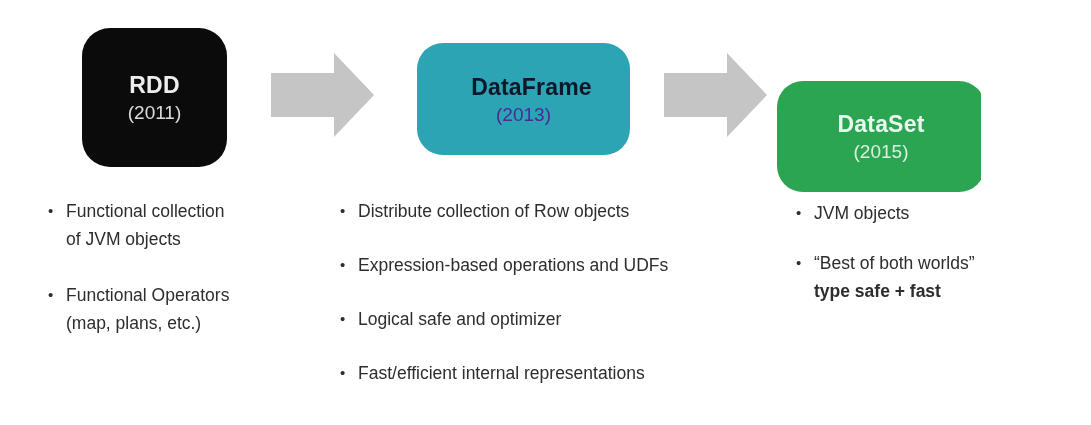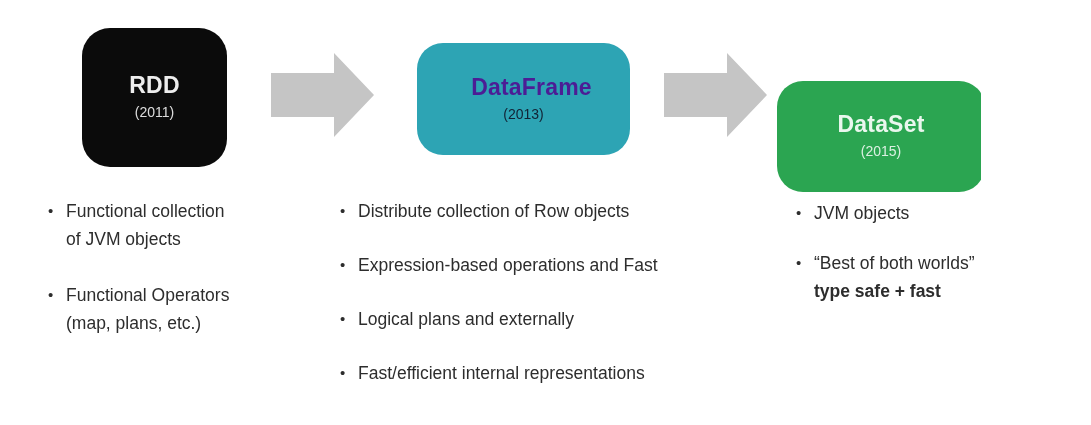--- a/index.html
+++ b/index.html
@@ -25,21 +25,21 @@
     justify-content: center;
     text-align: center;
   }
   .node-title {
     font-size: 23px;
     font-weight: 700;
     line-height: 30px;
     letter-spacing: 0.2px;
   }
   .node-year {
-    font-size: 14px;
+    font-size: 19px;
     font-weight: 400;
     line-height: 25px;
     opacity: 0.92;
   }
   .node-rdd {
     left: 82px; top: 28px;
     width: 145px; height: 139px;
     border-radius: 28px;
   }
   .node-dataframe {
@@ -107,22 +107,22 @@
   <div class="node node-rdd" style="background-color: rgb(11, 11, 11);">
     <span class="node-title" style="color: rgb(237, 237, 237);">RDD</span>
     <span class="node-year" style="color: rgb(237, 237, 237);">(2011)</span>
   </div>
 
   <svg class="arrow arrow-1" viewBox="0 0 104 86">
     <polygon points="0,21 63,21 63,1 103,43 63,85 63,65 0,65" style="fill: rgb(197, 197, 197);"></polygon>
   </svg>
 
   <div class="node node-dataframe" style="background-color: rgb(45, 164, 180);">
-    <span class="node-title" style="color: #4c1d95; margin-left: 16px;">DataFrame</span>
-    <span class="node-year" style="color: #0f172a;">(2013)</span>
+    <span class="node-title" style="color: #0f172a; margin-left: 16px;">DataFrame</span>
+    <span class="node-year" style="color: #4c1d95;">(2013)</span>
   </div>
 
   <svg class="arrow arrow-2" viewBox="0 0 104 86">
     <polygon points="0,21 63,21 63,1 103,43 63,85 63,65 0,65" style="fill: rgb(197, 197, 197);"></polygon>
   </svg>
 
   <div class="node node-dataset" style="background-color: rgb(43, 165, 81);">
     <span class="node-title" style="color: rgb(234, 247, 238);">DataSet</span>
     <span class="node-year" style="color: rgb(234, 247, 238);">(2015)</span>
   </div>
@@ -147,27 +147,27 @@
   <div class="col col-2">
     <div class="bullet">
       <span class="dot">•</span>
       <span class="bullet-text">
         <span class="bullet-line">Distribute collection of Row objects</span>
       </span>
     </div>
     <div class="bullet">
       <span class="dot">•</span>
       <span class="bullet-text">
-        <span class="bullet-line">Expression-based operations and Fast</span>
+        <span class="bullet-line">Expression-based operations and UDFs</span>
       </span>
     </div>
     <div class="bullet">
       <span class="dot">•</span>
       <span class="bullet-text">
-        <span class="bullet-line">Logical plans and externally</span>
+        <span class="bullet-line">Logical safe and optimizer</span>
       </span>
     </div>
     <div class="bullet">
       <span class="dot">•</span>
       <span class="bullet-text">
         <span class="bullet-line">Fast/efficient internal representations</span>
       </span>
     </div>
   </div>
 

